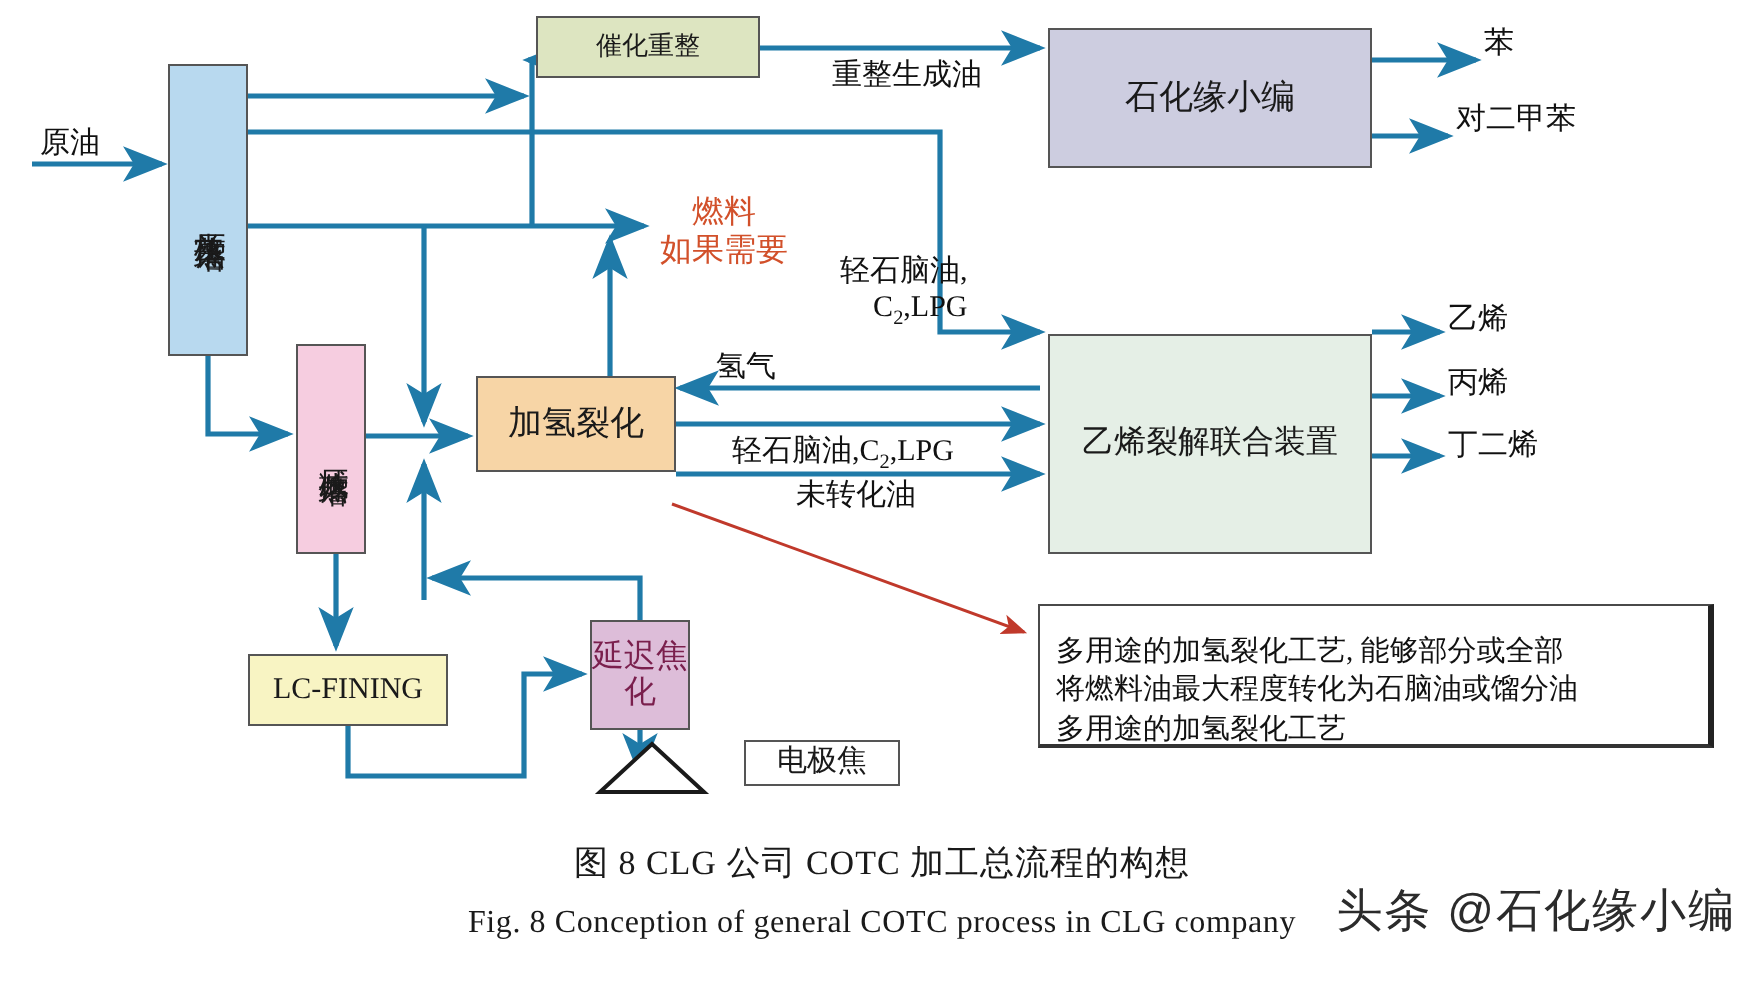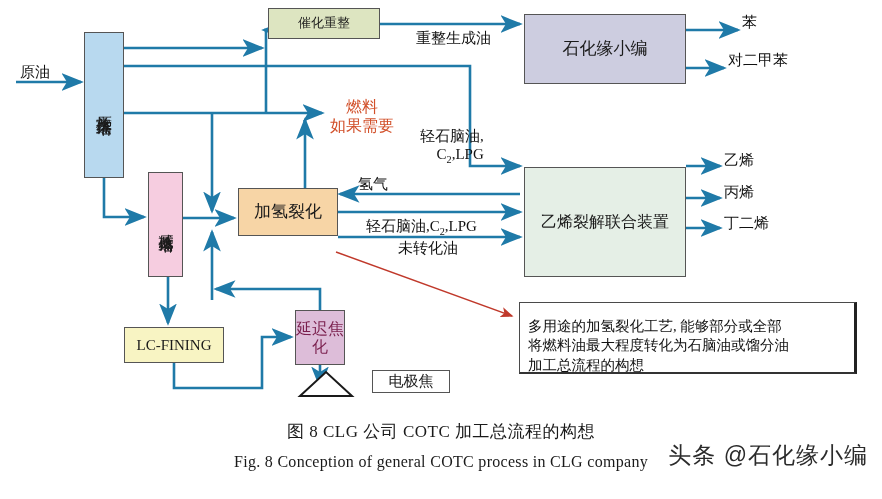--- a/index.html
+++ b/index.html
@@ -253,21 +253,21 @@
 
   <div class="slabel" id="lbl-benzene">苯</div>
   <div class="slabel" id="lbl-px">对二甲苯</div>
   <div class="slabel" id="lbl-ethylene">乙烯</div>
   <div class="slabel" id="lbl-propylene">丙烯</div>
   <div class="slabel" id="lbl-butadiene">丁二烯</div>
 
   <div id="annotation-box">
     <div>多用途的加氢裂化工艺, 能够部分或全部</div>
     <div>将燃料油最大程度转化为石脑油或馏分油</div>
-    <div>加工总流程的构想</div>
+    <div>多用途的加氢裂化工艺</div>
   </div>
 
   <div id="caption">
     <div id="caption-cn">图 8    CLG 公司 COTC 加工总流程的构想</div>
     <div id="caption-en">Fig. 8    Conception of general COTC process in CLG company</div>
   </div>
 
   <div id="watermark">头条 @石化缘小编</div>
 
 </div>

